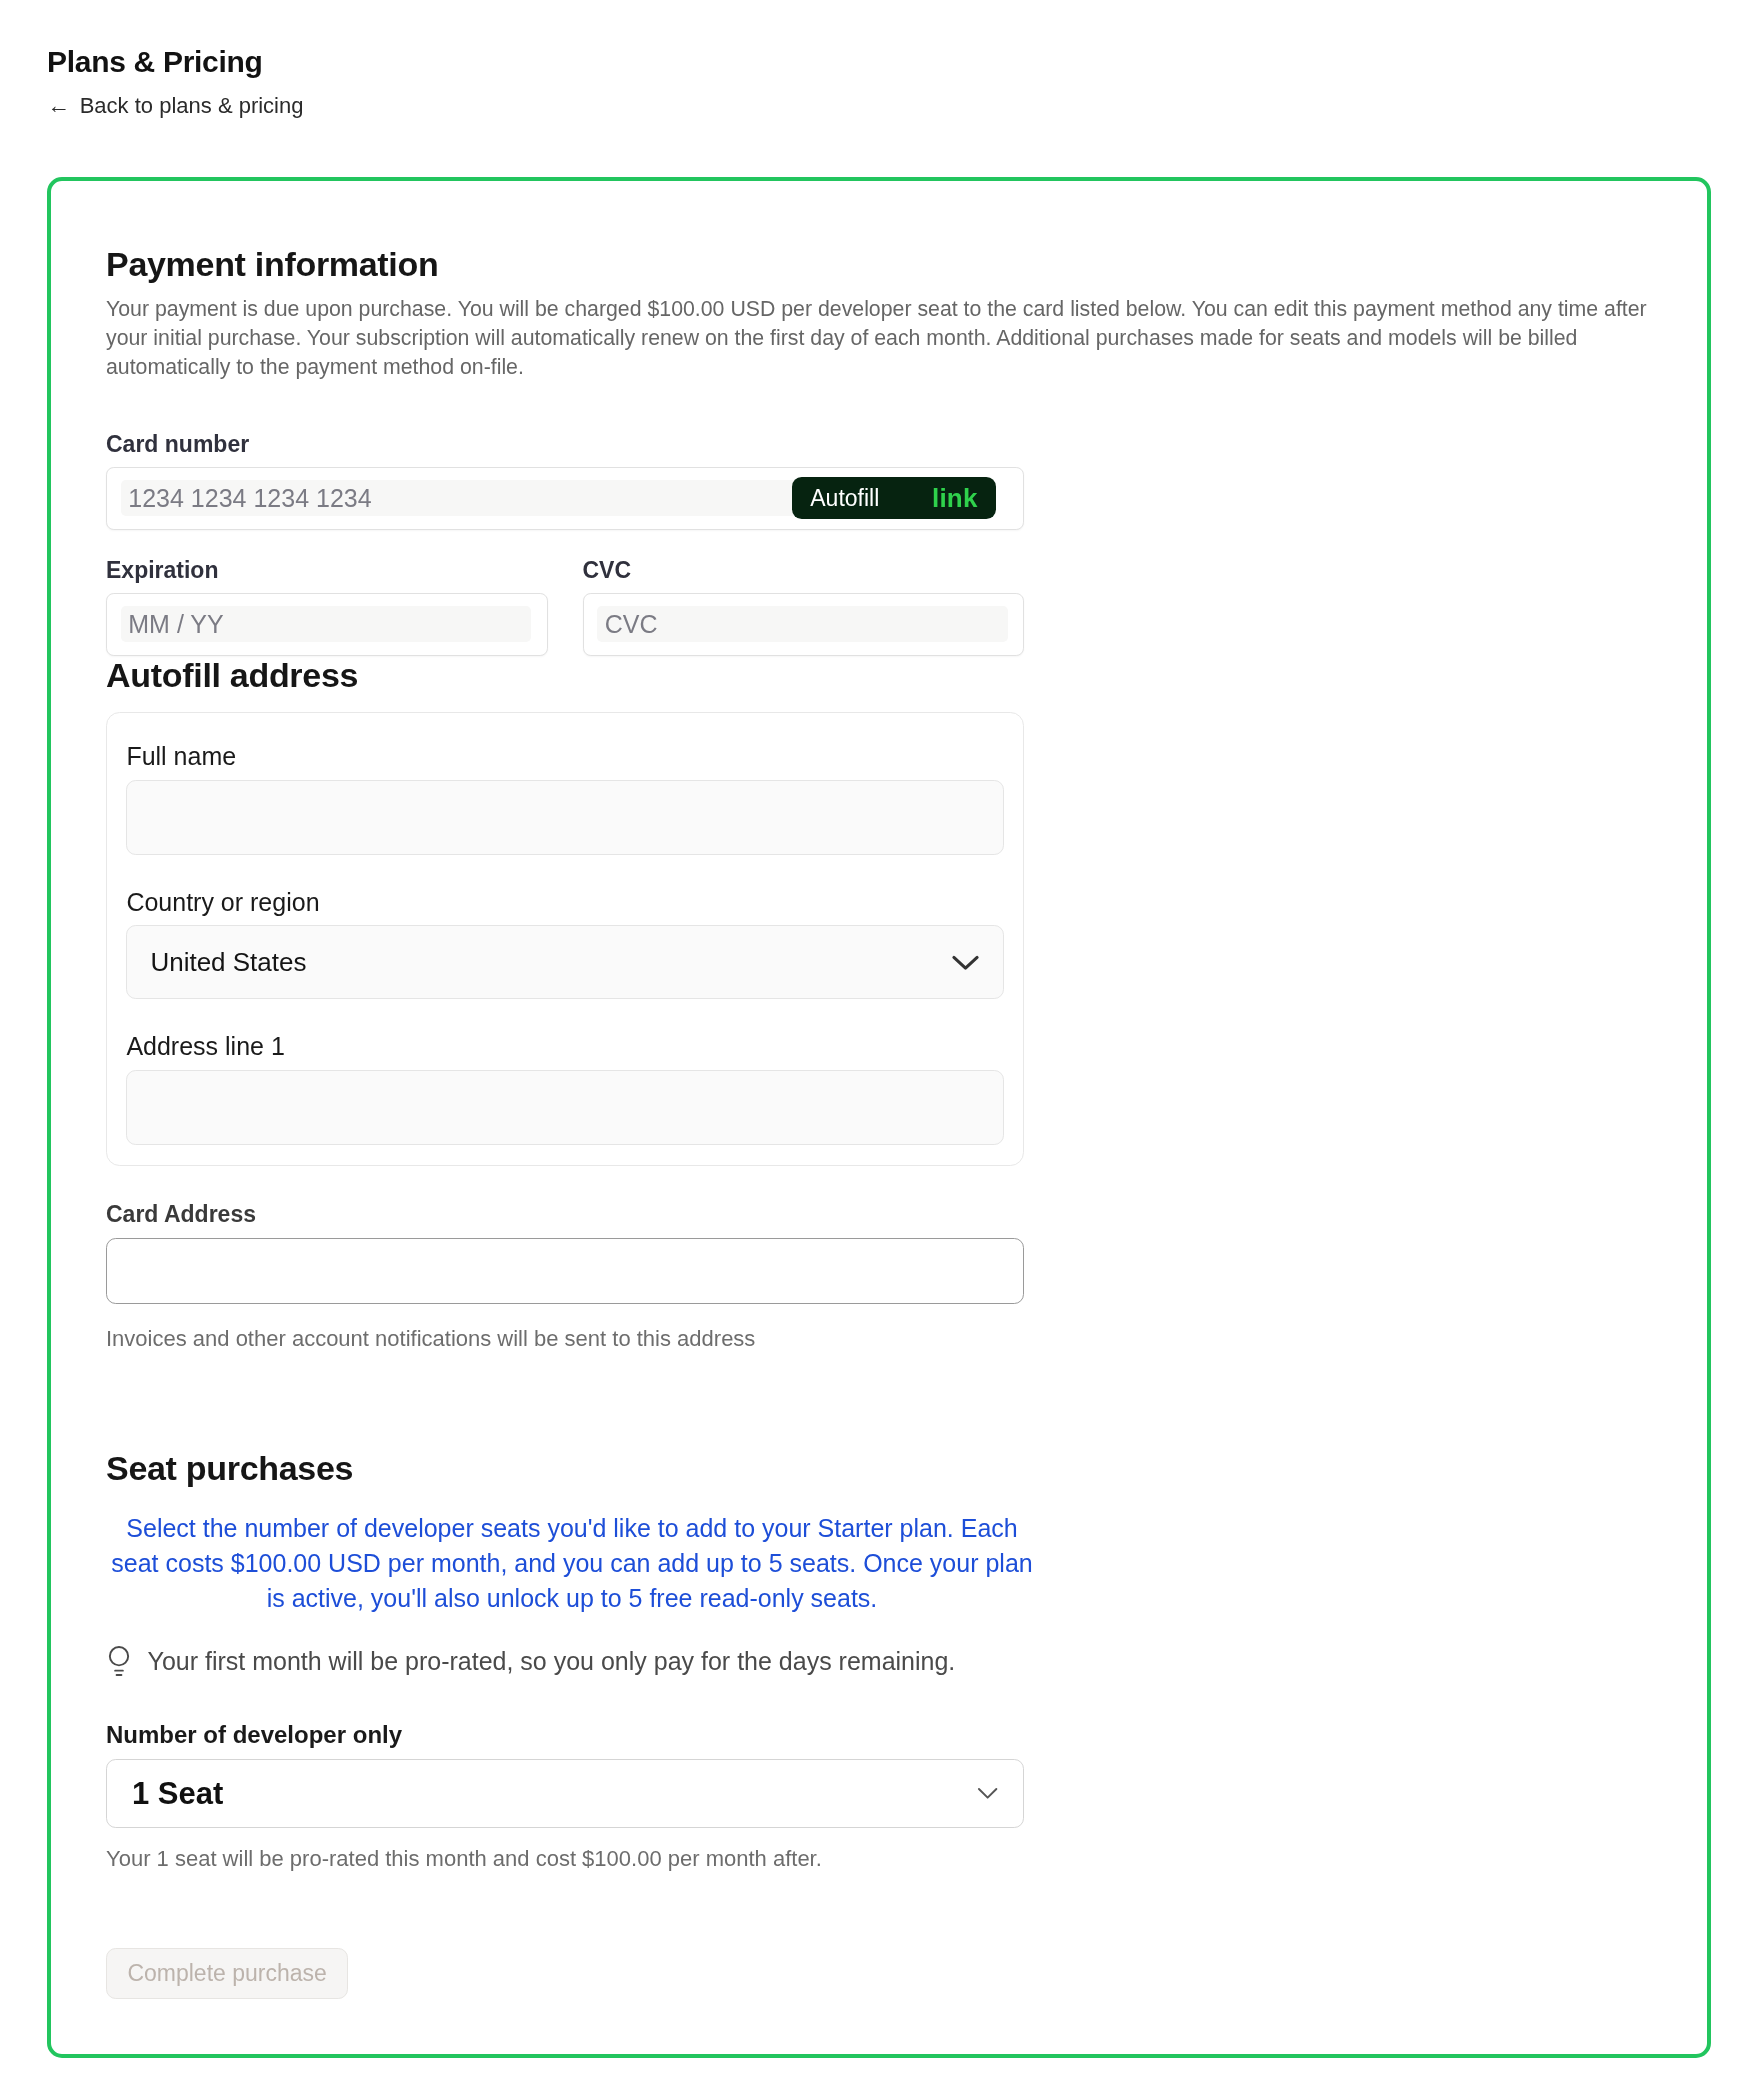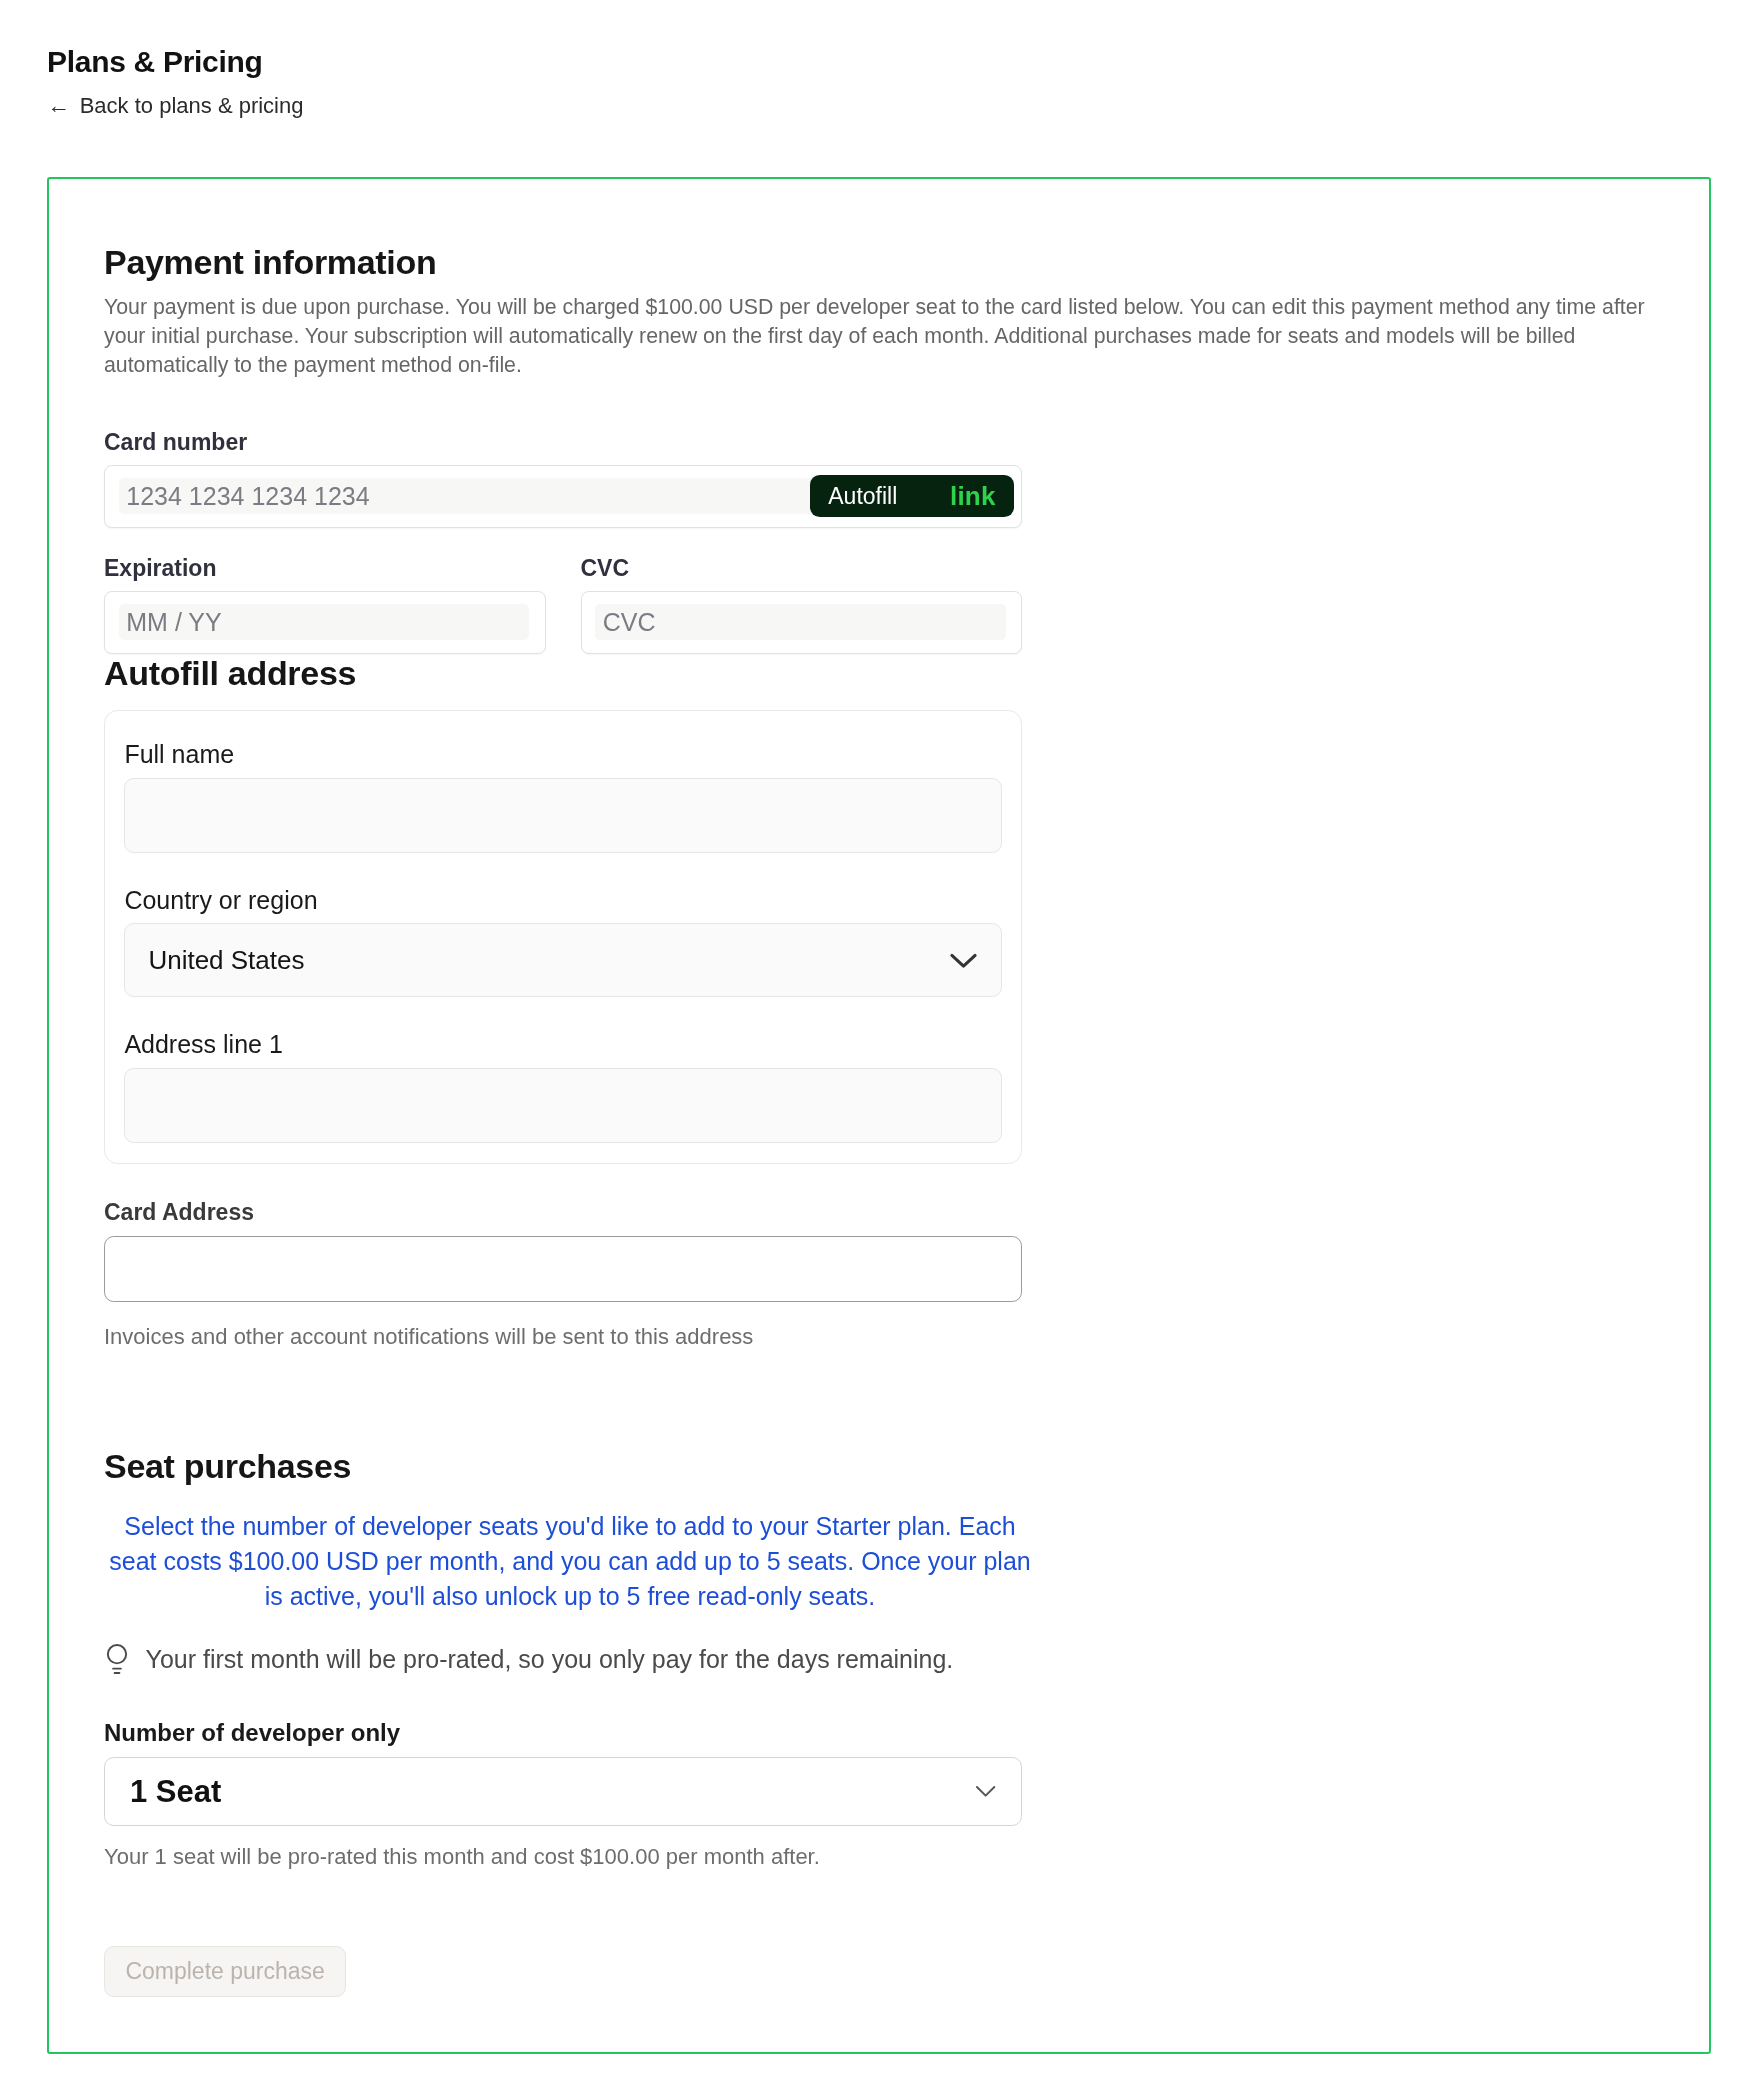--- a/index.html
+++ b/index.html
@@ -28,22 +28,22 @@
     color: #2b2b2b;
     text-decoration: none;
     cursor: pointer;
   }
   .back-arrow { font-size: 23px; line-height: 1; color: #2b2b2b; }
 
   
   .card {
     margin-top: 58px;
     width: 1664px;
-    border: 2px solid #22c55e;
-    border-radius: 3px;
+    border: 4px solid #22c55e;
+    border-radius: 15px;
     background: #fff;
     padding: 64px 55px 55px 55px;
   }
 
   h2.section-heading {
     margin: 0;
     font-size: 34px;
     font-weight: 600;
     letter-spacing: -0.3px;
     color: #161616;
@@ -96,21 +96,21 @@
     font-family: inherit;
     font-size: 25px;
     color: #111;
     padding: 0 21.3px;
   }
   .stripe-input input::placeholder { color: #7b7b84; opacity: 1; }
 
   .autofill {
     position: absolute;
     z-index: 2;
-    right: 7px;
+    right: 27px;
     top: 50%;
     transform: translateY(-50%);
     height: 42px;
     display: inline-flex;
     align-items: center;
     gap: 8.7px;
     padding: 0 18.4px;
     background: var(--autofill-bg, #062310);
     border: 0;
     border-radius: 9.7px;

